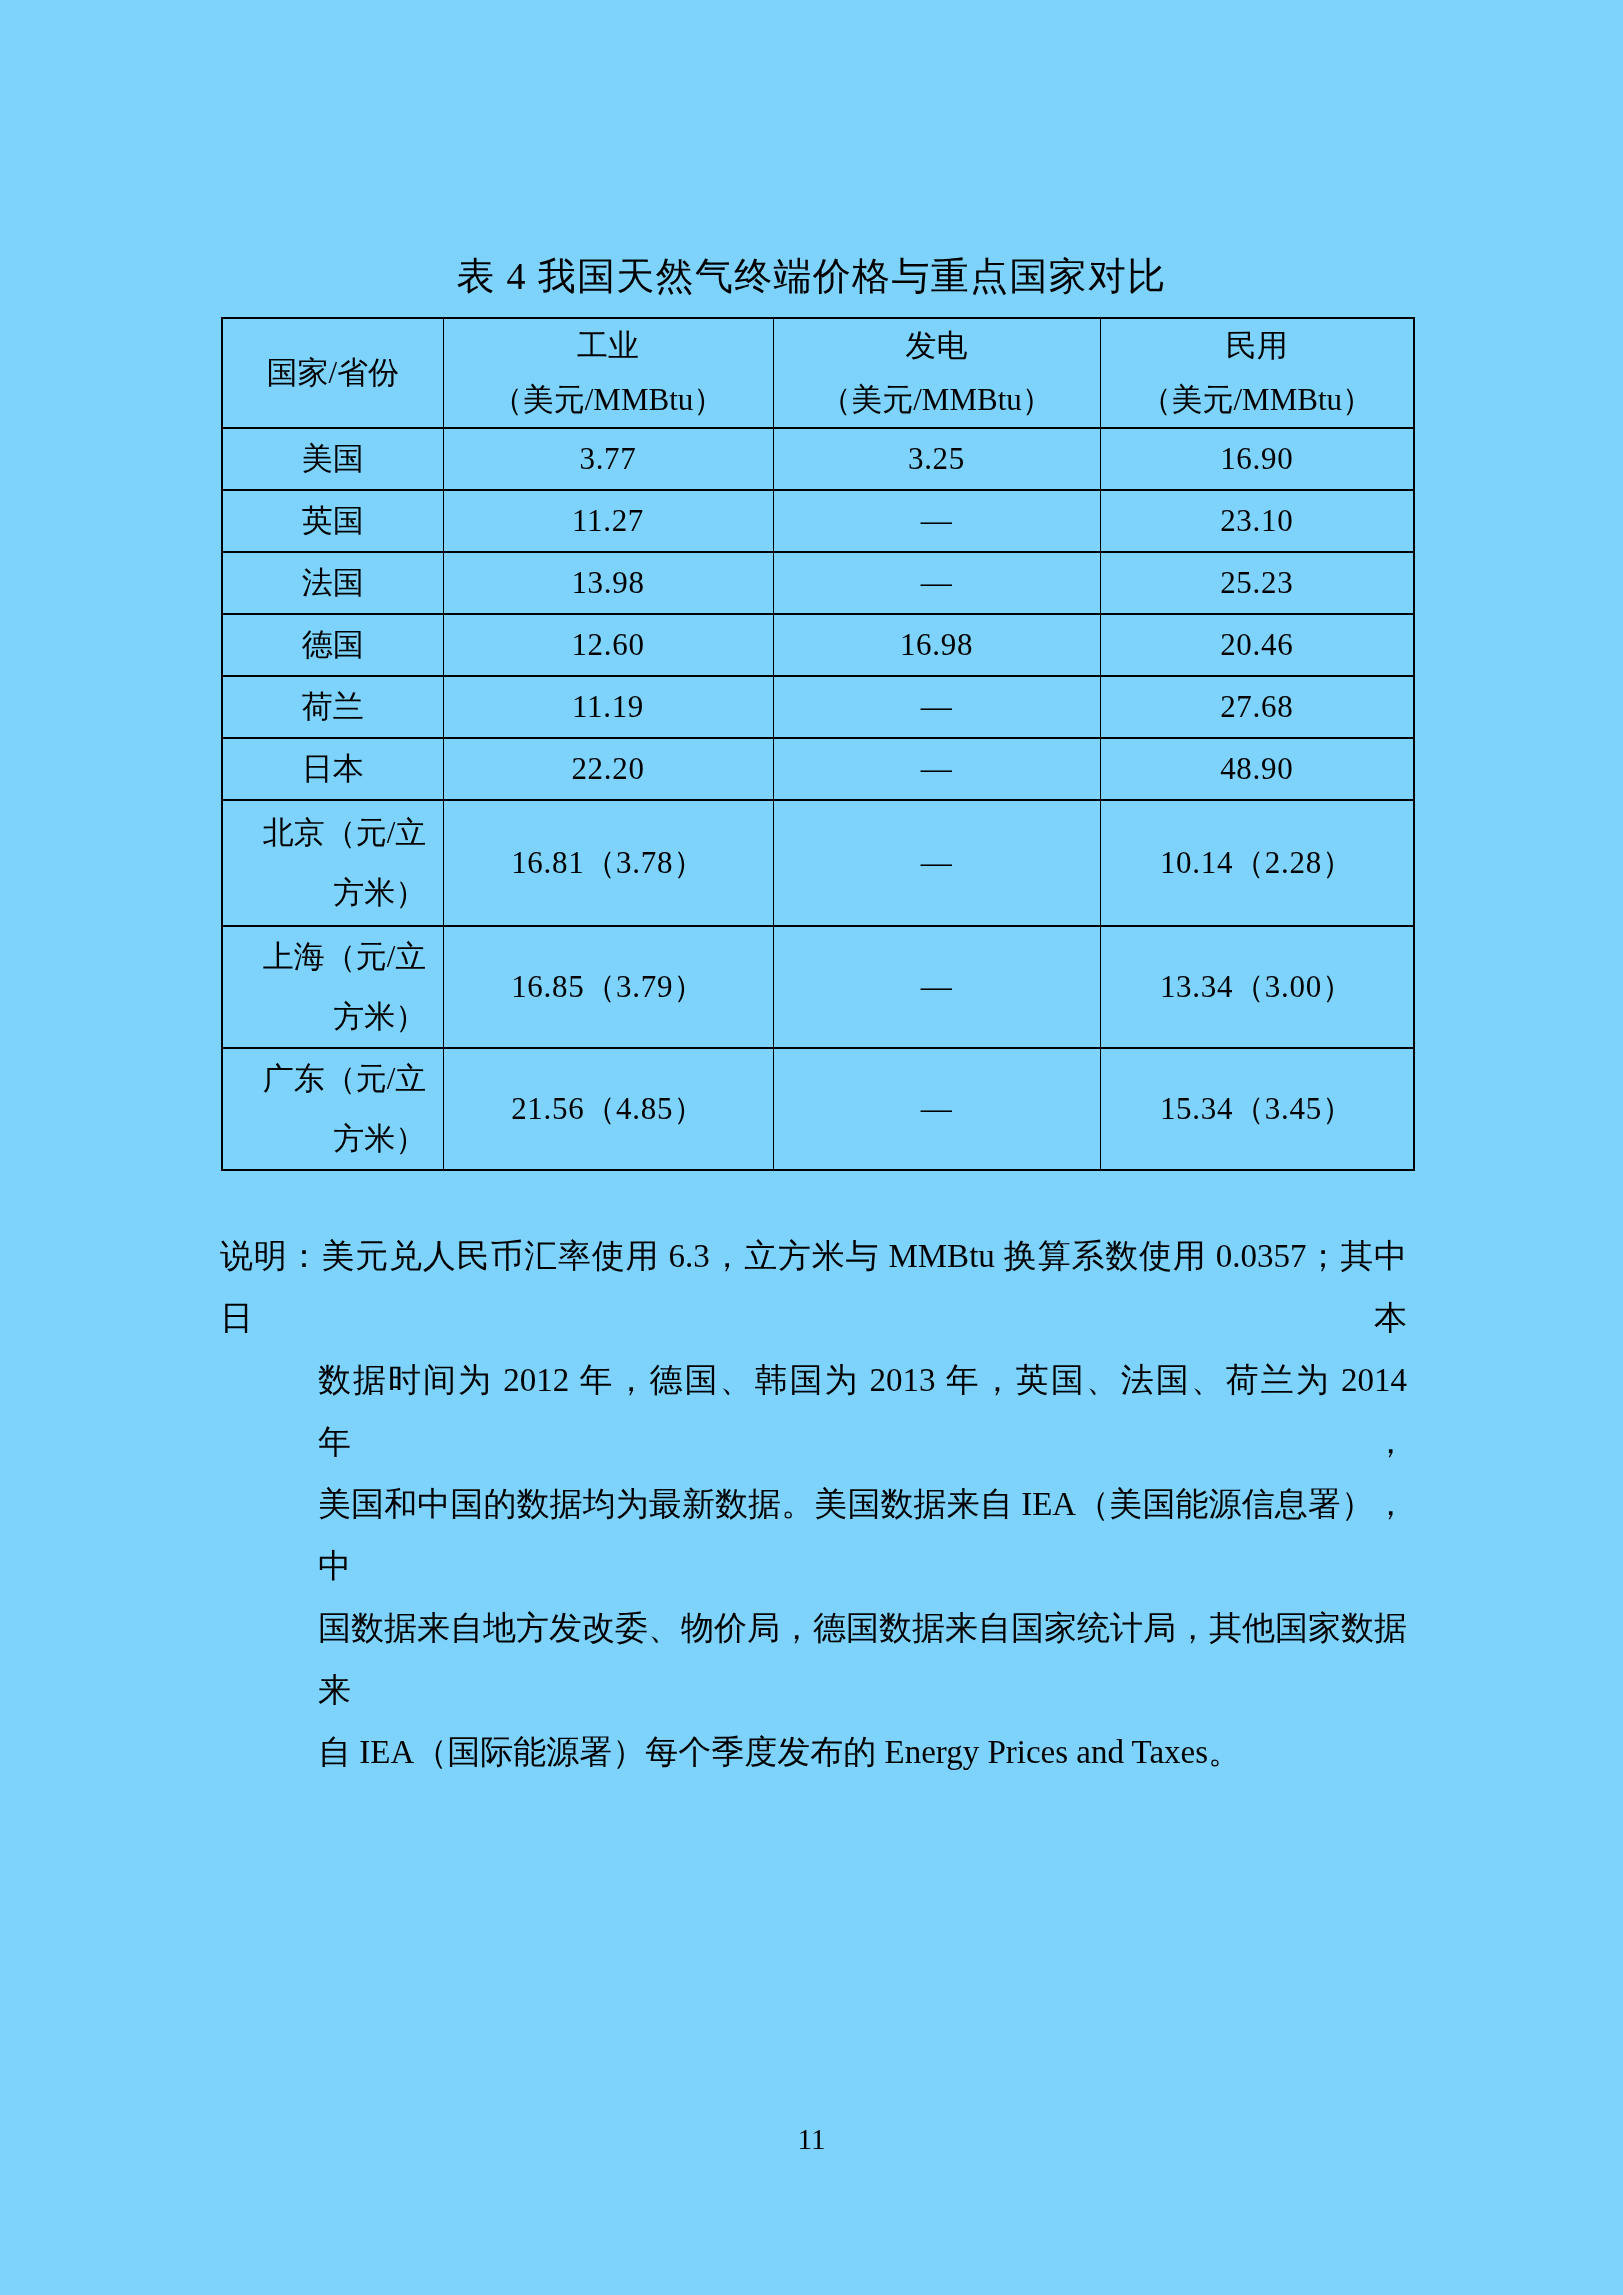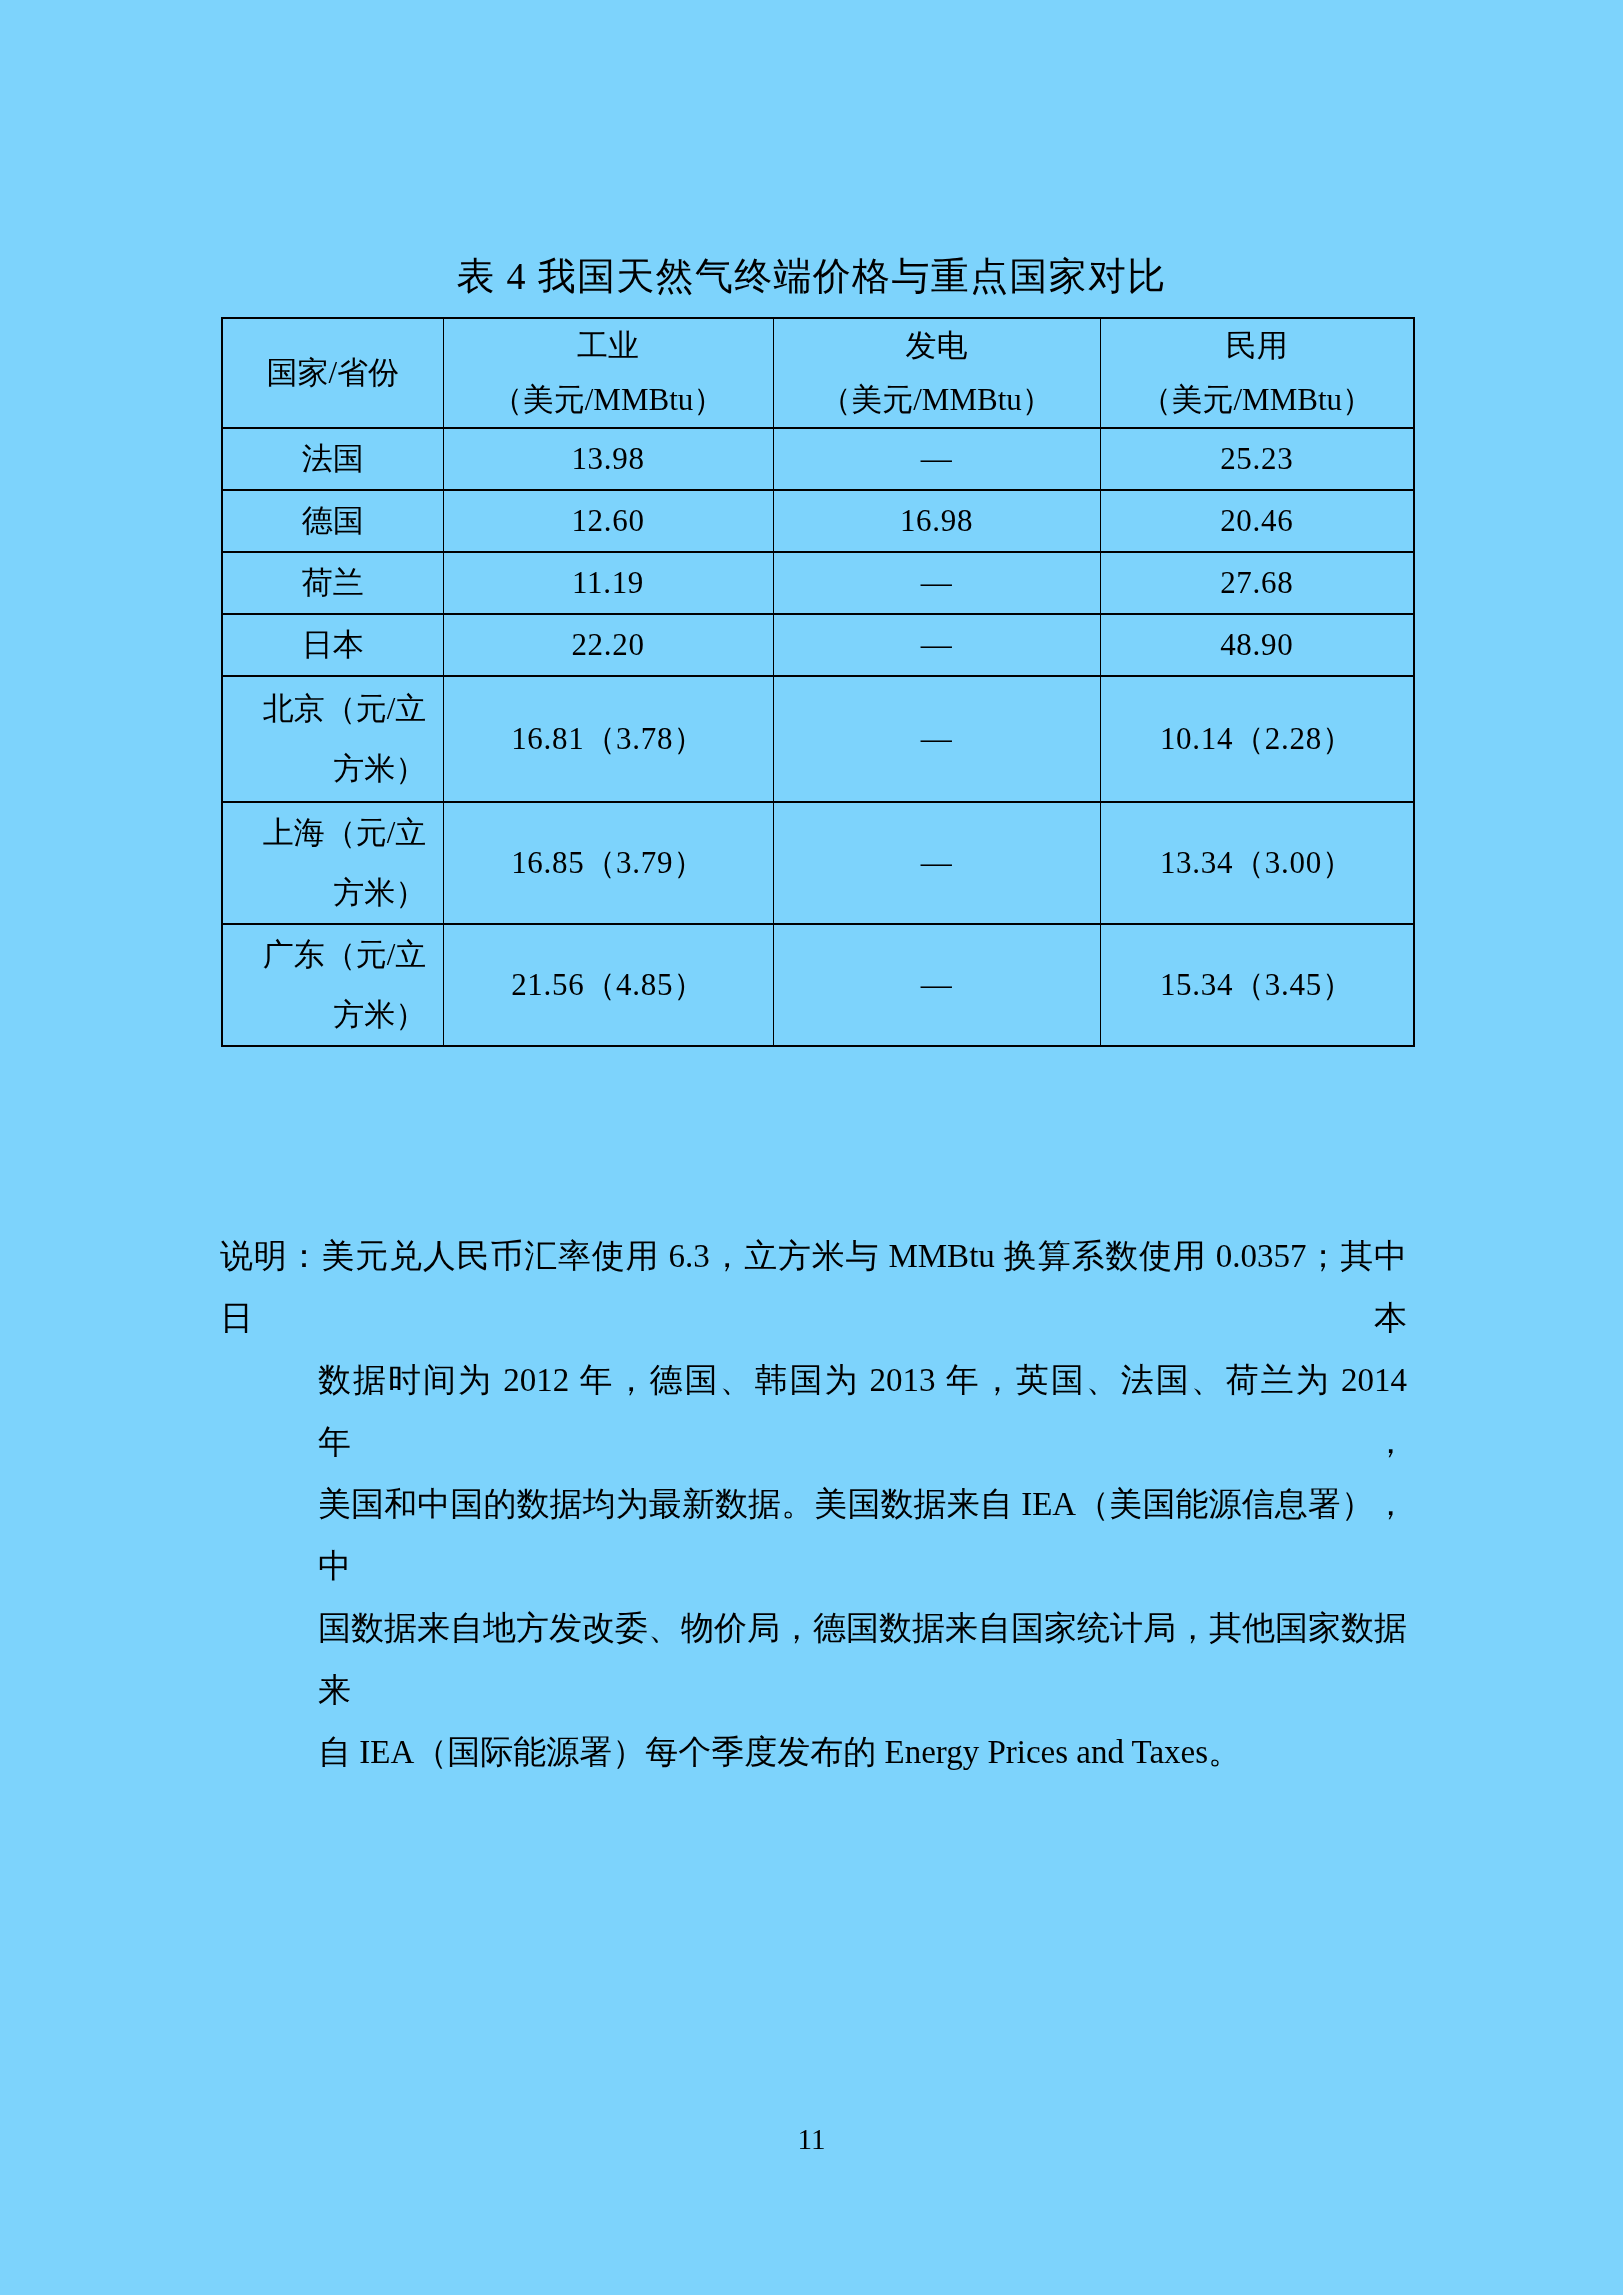--- a/index.html
+++ b/index.html
@@ -102,20 +102,32 @@
           <div class="hunit">（美元/MMBtu）</div>
         </th>
         <th>
           <div class="hname">民用</div>
           <div class="hunit">（美元/MMBtu）</div>
         </th>
       </tr>
     </thead>
     <tbody>
       <tr class="r-std">
+        <td>美国</td>
+        <td class="num">3.77</td>
+        <td class="num">3.25</td>
+        <td class="num">16.90</td>
+      </tr>
+      <tr class="r-std">
+        <td>英国</td>
+        <td class="num">11.27</td>
+        <td class="num">—</td>
+        <td class="num">23.10</td>
+      </tr>
+      <tr class="r-std">
         <td>法国</td>
         <td class="num">13.98</td>
         <td class="num">—</td>
         <td class="num">25.23</td>
       </tr>
       <tr class="r-std">
         <td>德国</td>
         <td class="num">12.60</td>
         <td class="num">16.98</td>
         <td class="num">20.46</td>

